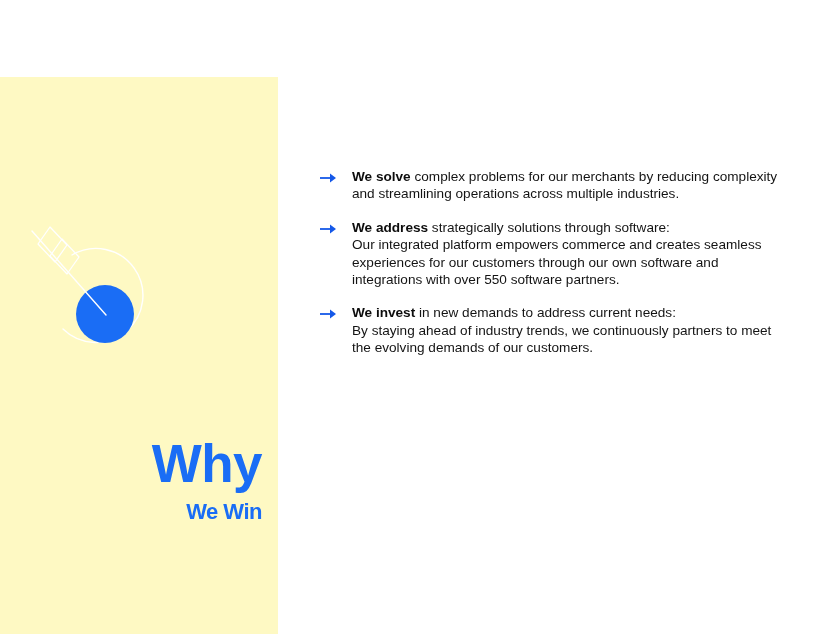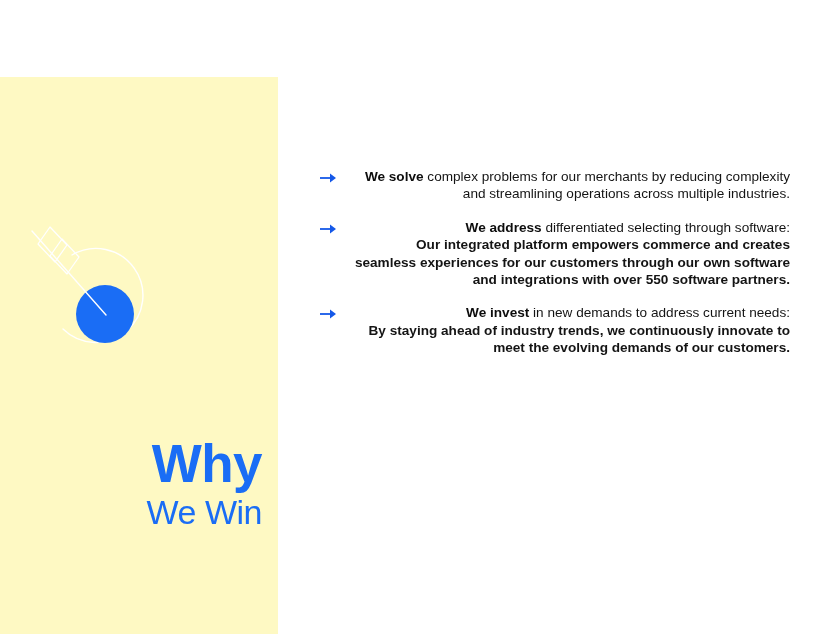--- a/index.html
+++ b/index.html
@@ -53,39 +53,38 @@
   .title-line-1 {
     display: block;
     font-size: 53px;
     line-height: 56px;
     color: #1a6df5;
     font-weight: bold;
   }
   .title-line-2,
   .title-line-3 {
     display: block;
-    font-size: 34px;
+    font-size: 22px;
     line-height: 40px;
     color: #1a6df5;
-    font-weight: normal;
+    font-weight: bold;
   }
 
   
   #bullet-column {
     position: absolute;
     left: 320px;
     top: 168px;
     width: 470px;
   }
 
   .bullet-item {
     display: flex;
     align-items: flex-start;
     margin-bottom: 16px;
-    text-align: right;
   }
   .bullet-item:last-child {
     margin-bottom: 0;
   }
 
   .bullet-arrow {
     flex: 0 0 auto;
     width: 32px;
     padding-top: 4px;
     line-height: 0;
@@ -102,21 +101,21 @@
   }
   .bullet-lead {
     font-weight: bold;
     color: #0d0d0d;
   }
   .bullet-rest {
     font-weight: normal;
   }
   .bullet-sub {
     display: block;
-    font-weight: bold;
+    font-weight: normal;
   }
 </style>
 </head>
 <body>
 
 <div id="slide">
 
   <div id="hero-panel">
 
     <div id="target-graphic">
@@ -156,34 +155,34 @@
 
 
     <div class="bullet-item">
       <span class="bullet-arrow">
         <svg width="17" height="12" viewBox="0 0 17 12" xmlns="http://www.w3.org/2000/svg">
           <line x1="0" y1="6" x2="12" y2="6" stroke="#1558e8" stroke-width="1.8"></line>
           <path d="M 10 1.5 L 16 6 L 10 10.5 Z" fill="#1558e8"></path>
         </svg>
       </span>
       <span class="bullet-text">
-        <span class="bullet-lead">We address</span><span class="bullet-rest"> differentiated selecting through software:</span>
+        <span class="bullet-lead">We address</span><span class="bullet-rest"> strategically solutions through software:</span>
         <span class="bullet-sub">Our integrated platform empowers commerce and creates seamless experiences for our customers through our own software and integrations with over 550 software partners.</span>
       </span>
     </div>
 
     <div class="bullet-item">
       <span class="bullet-arrow">
         <svg width="17" height="12" viewBox="0 0 17 12" xmlns="http://www.w3.org/2000/svg">
           <line x1="0" y1="6" x2="12" y2="6" stroke="#1558e8" stroke-width="1.8"></line>
           <path d="M 10 1.5 L 16 6 L 10 10.5 Z" fill="#1558e8"></path>
         </svg>
       </span>
       <span class="bullet-text">
         <span class="bullet-lead">We invest</span><span class="bullet-rest"> in new demands to address current needs:</span>
-        <span class="bullet-sub">By staying ahead of industry trends, we continuously innovate to meet the evolving demands of our customers.</span>
+        <span class="bullet-sub">By staying ahead of industry trends, we continuously partners to meet the evolving demands of our customers.</span>
       </span>
     </div>
 
 
   </div>
 
 </div>
 
 </body></html>

